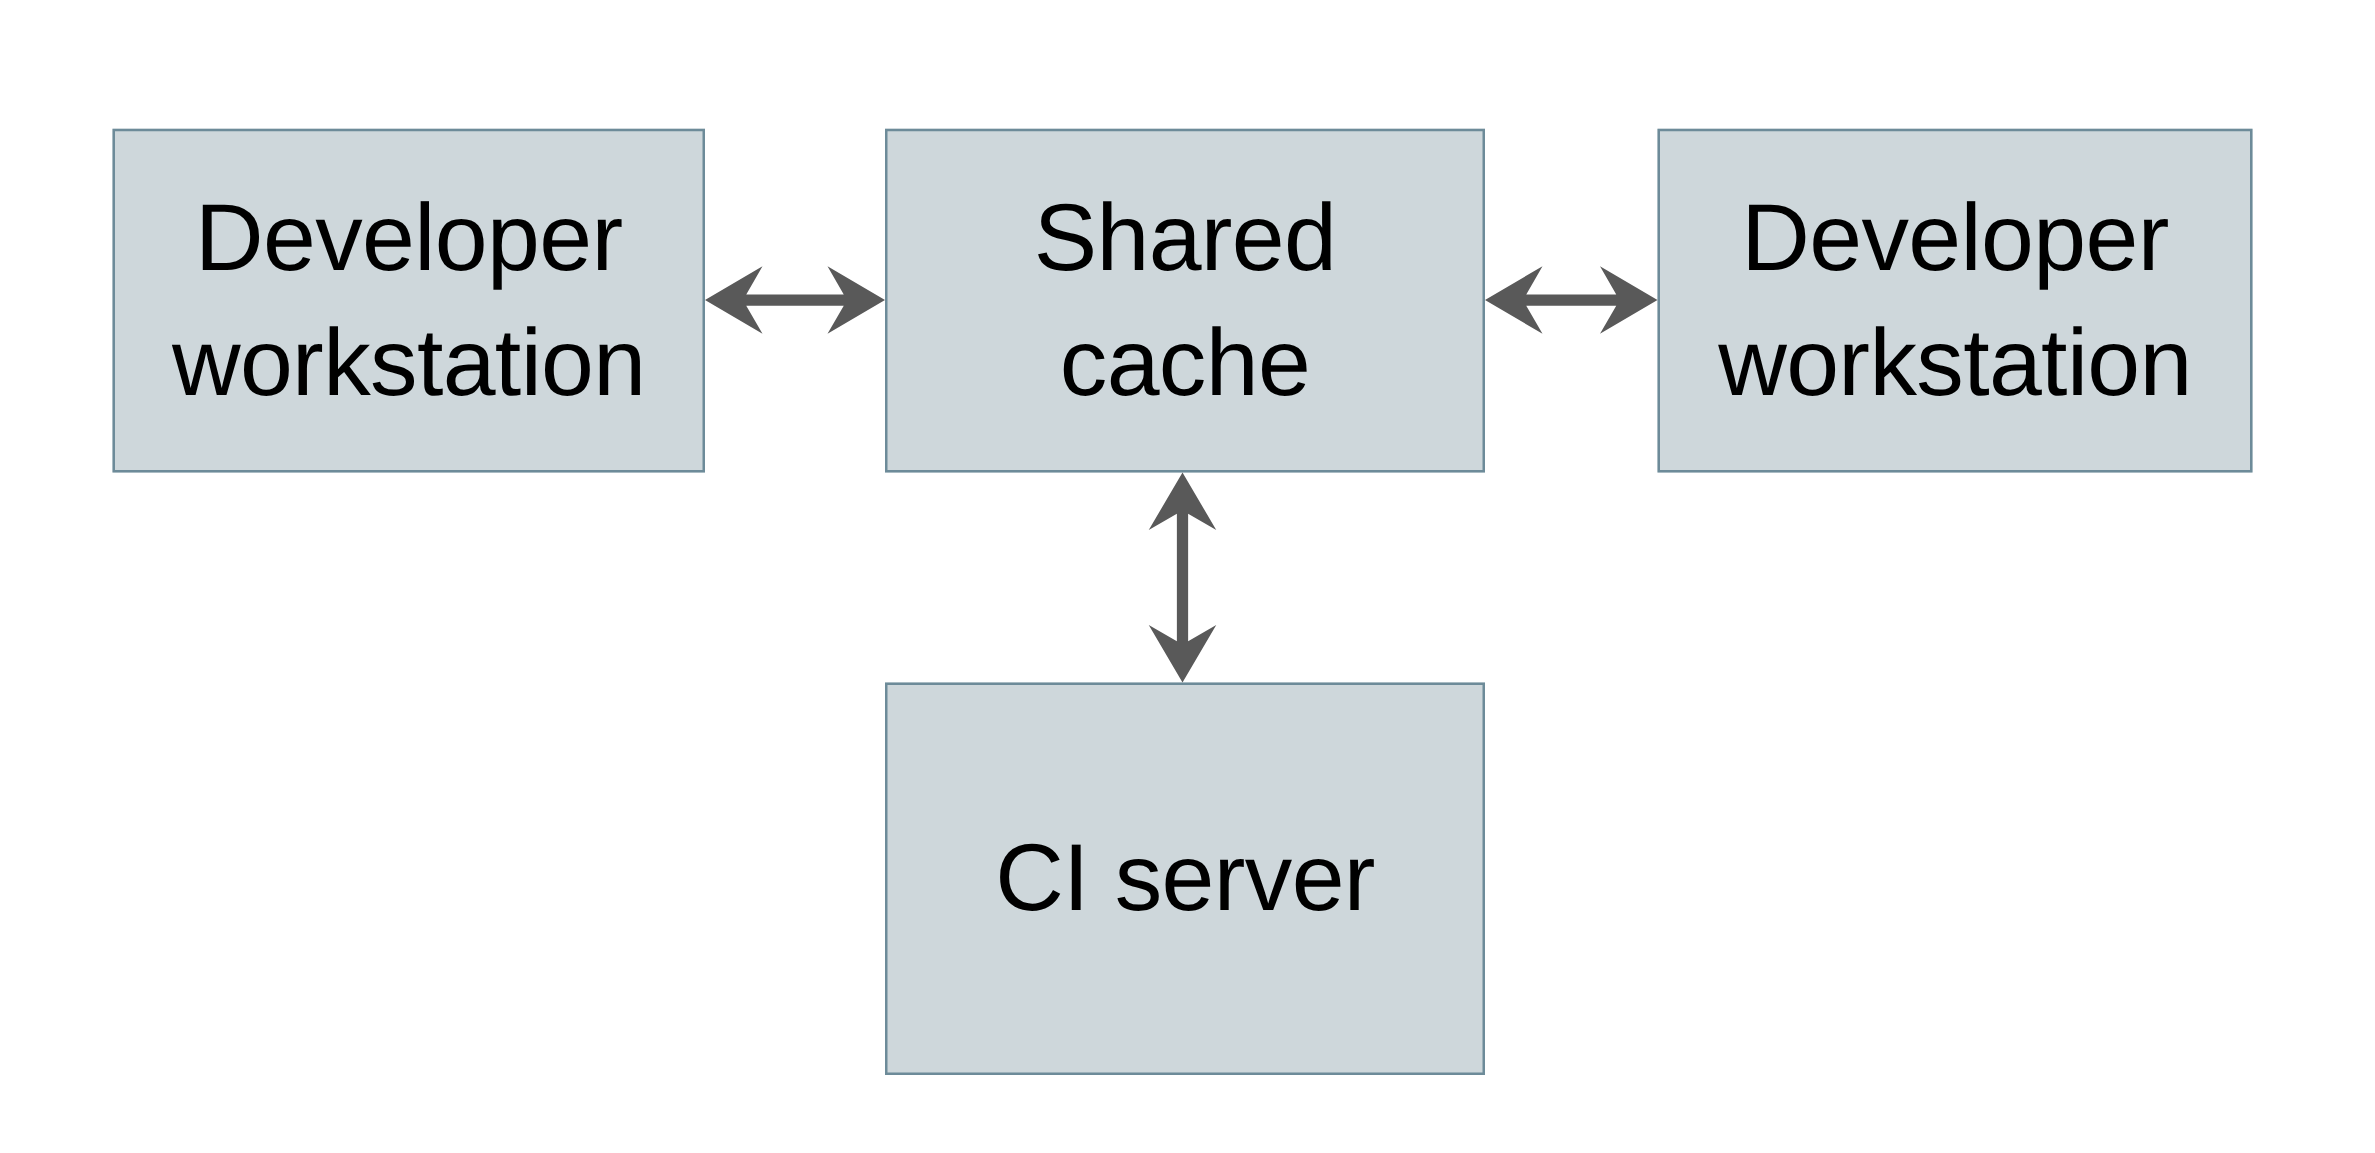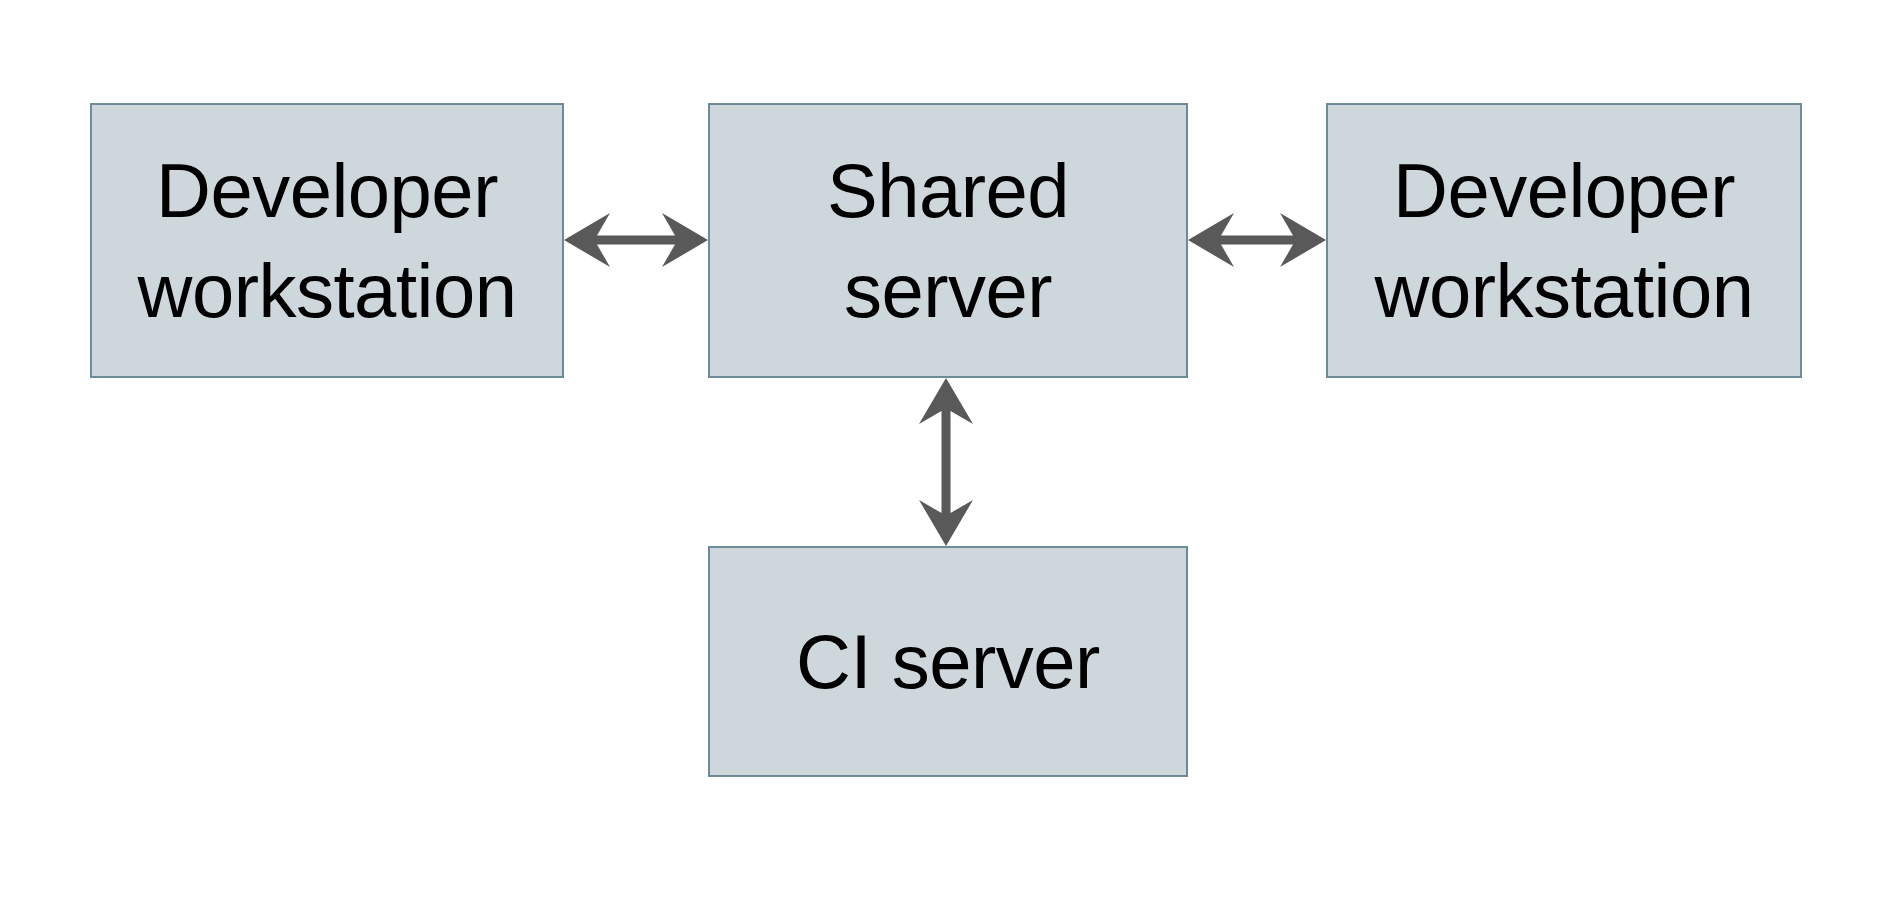--- a/index.html
+++ b/index.html
@@ -53,29 +53,29 @@
 
 <div id="canvas" style="background: rgb(255, 255, 255);">
 
   <div class="node" id="node-0" style="left: 90px; top: 103px; width: 474px; height: 275px; background: rgb(206, 215, 219); border-color: rgb(109, 139, 153);">
     <span class="node-label" style="color: rgb(0, 0, 0);">Developer
 workstation</span>
   </div>
 
   <div class="node" id="node-1" style="left: 708px; top: 103px; width: 480px; height: 275px; background: rgb(206, 215, 219); border-color: rgb(109, 139, 153);">
     <span class="node-label" style="color: rgb(0, 0, 0);">Shared
-server</span>
+cache</span>
   </div>
 
   <div class="node" id="node-2" style="left: 1326px; top: 103px; width: 476px; height: 275px; background: rgb(206, 215, 219); border-color: rgb(109, 139, 153);">
     <span class="node-label" style="color: rgb(0, 0, 0);">Developer
 workstation</span>
   </div>
 
-  <div class="node" id="node-3" style="left: 708px; top: 546px; width: 480px; height: 231px; background: rgb(206, 215, 219); border-color: rgb(109, 139, 153);">
+  <div class="node" id="node-3" style="left: 708px; top: 546px; width: 480px; height: 314px; background: rgb(206, 215, 219); border-color: rgb(109, 139, 153);">
     <span class="node-label" style="color: rgb(0, 0, 0);">CI server</span>
   </div>
 
   <div class="edge" id="edge-0" style="left: 564px; top: 211px; width: 144px; height: 58px;">
     <svg width="144" height="58" viewBox="0 0 144 58">
         <g transform="translate(0,29)">
           <path d="M 144 0 L 98 -27 L 111 -4.5 L 33 -4.5 L 46 -27 L 0 0 L 46 27 L 33 4.5 L 111 4.5 L 98 27 Z" fill="#595959" stroke="none" shape-rendering="geometricPrecision"></path>
         </g>
       </svg>
   </div>

